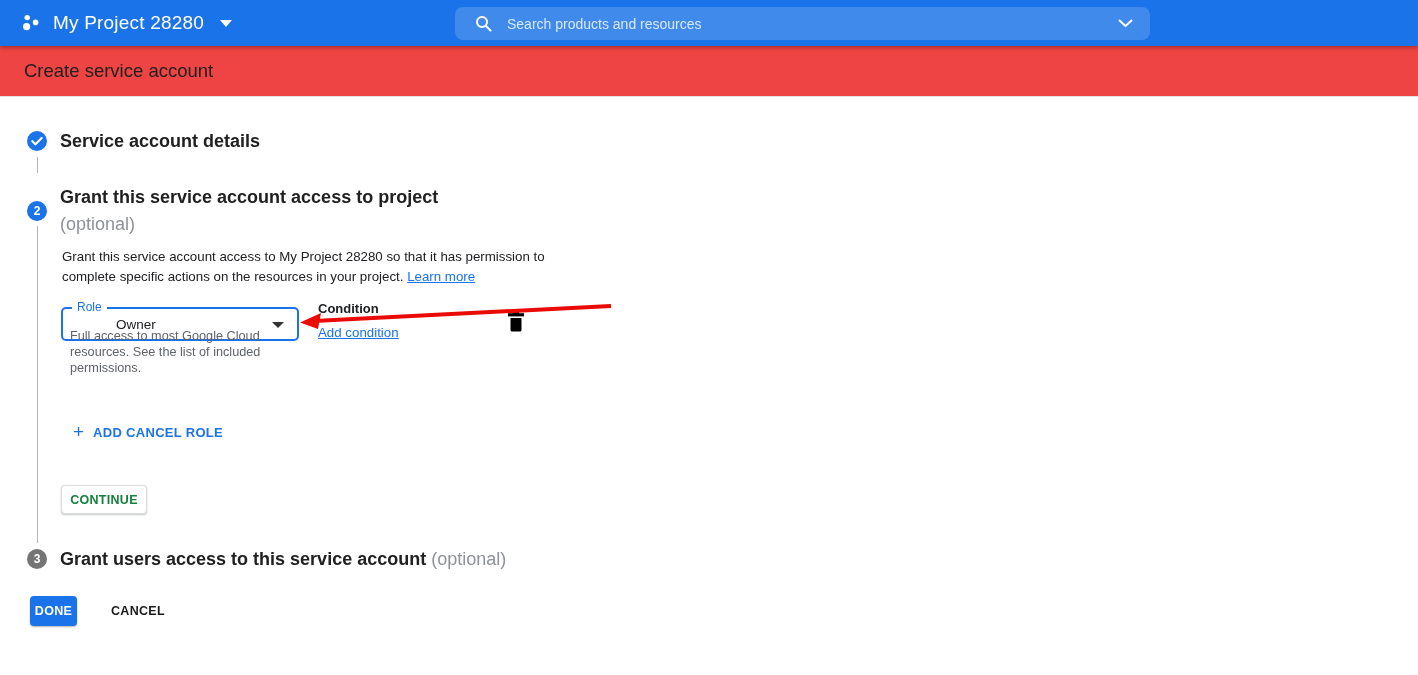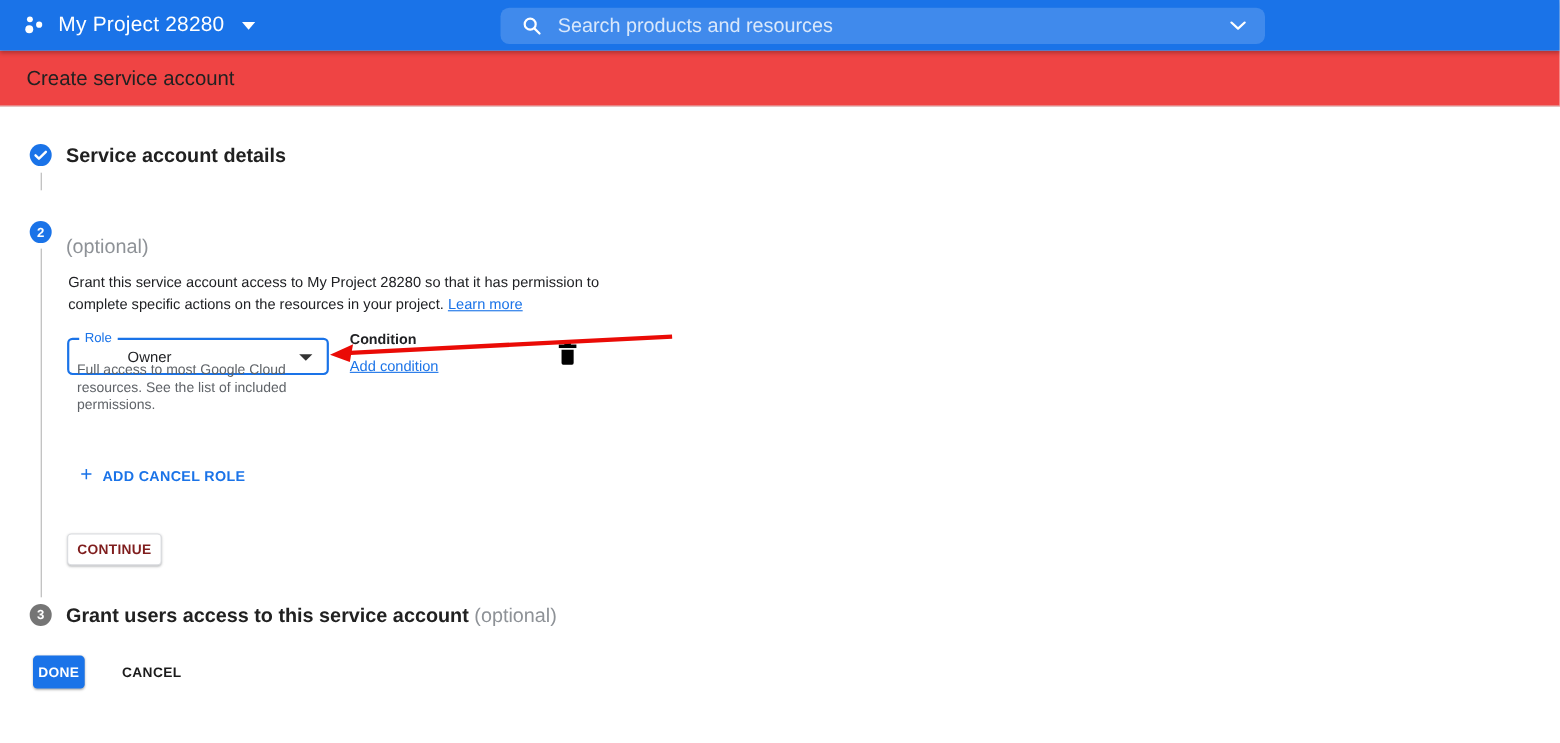--- a/index.html
+++ b/index.html
@@ -28,21 +28,21 @@
     border-top:7px solid #ffffff;
   }
   .search-bar {
     position:absolute; left:455px; top:7px; width:695px; height:33px;
     background:rgba(255,255,255,0.17); border-radius:8px;
     display:flex; align-items:center;
   }
   .search-bar .search-glyph { margin-left:20px; display:block; }
   .search-input {
     flex:1; background:transparent; border:none; outline:none;
-    margin-left:15px; font-size:18px; color:#ffffff;
+    margin-left:15px; font-size:14px; color:#ffffff;
     font-family:"Liberation Sans","DejaVu Sans",sans-serif;
   }
   .search-input::placeholder { color:rgba(255,255,255,0.80); opacity:1; }
   .search-chevron { margin-right:17px; display:block; cursor:pointer; }
   
   .page-titlebar {
     position:absolute; left:0; top:46px; width:1418px; height:51px;
     background:#ef4444; border-bottom:1px solid #e0e0e0;
     display:flex; align-items:center; z-index:10;
   }
@@ -83,21 +83,21 @@
     position:absolute; left:61px; top:417px; height:30px;
     display:flex; align-items:center; gap:9px; padding:0 12px;
     color:#1a73e8; cursor:pointer; border-radius:4px;
   }
   .add-role-plus { font-size:19px; font-weight:400; line-height:1; margin-top:-2px; }
   .add-role-label { font-size:13px; font-weight:700; letter-spacing:0.3px; }
   .continue-btn {
     position:absolute; left:61px; top:485px; width:86px; height:29px;
     background:#ffffff; border:1px solid #dadce0; border-radius:4px;
     box-shadow:0 1px 2px rgba(60,64,67,0.30);
-    color:#7f1d1d; font-size:12.5px; font-weight:700; letter-spacing:0.3px;
+    color:#15803d; font-size:12.5px; font-weight:700; letter-spacing:0.3px;
     display:flex; align-items:center; justify-content:center; cursor:pointer;
     font-family:"Liberation Sans","DejaVu Sans",sans-serif;
   }
   
   .done-btn {
     position:absolute; left:30px; top:596px; width:47px; height:30px;
     background:#1a73e8; border:none; border-radius:4px;
     box-shadow:0 1px 2px rgba(0,0,0,0.30);
     color:#ffffff; font-size:12.5px; font-weight:700; letter-spacing:0.3px;
     display:flex; align-items:center; justify-content:center; cursor:pointer;
@@ -149,21 +149,21 @@
 </svg>
 <div class="step-heading" style="left:60px; top:128px;">
   <span>Service account details</span>
 </div>
 <div class="connector" style="left:37px; top:157px; height:16px;"></div>
 
 <div class="step-circle" style="left:27px; top:201px;">
   <span>2</span>
 </div>
 <div class="step-heading" style="left:60px; top:184px;">
-  <br>
+  <span>Grant this service account access to project</span><br>
   <span class="optional">(optional)</span>
 </div>
 <div class="connector" style="left:37px; top:226px; height:317px;"></div>
 
 <div class="step2-desc">
   <span>Grant this service account access to My Project 28280 so that it has permission to</span><br>
   <span>complete specific actions on the resources in your project.</span>
   <a class="link">Learn more</a>
 </div>
 

